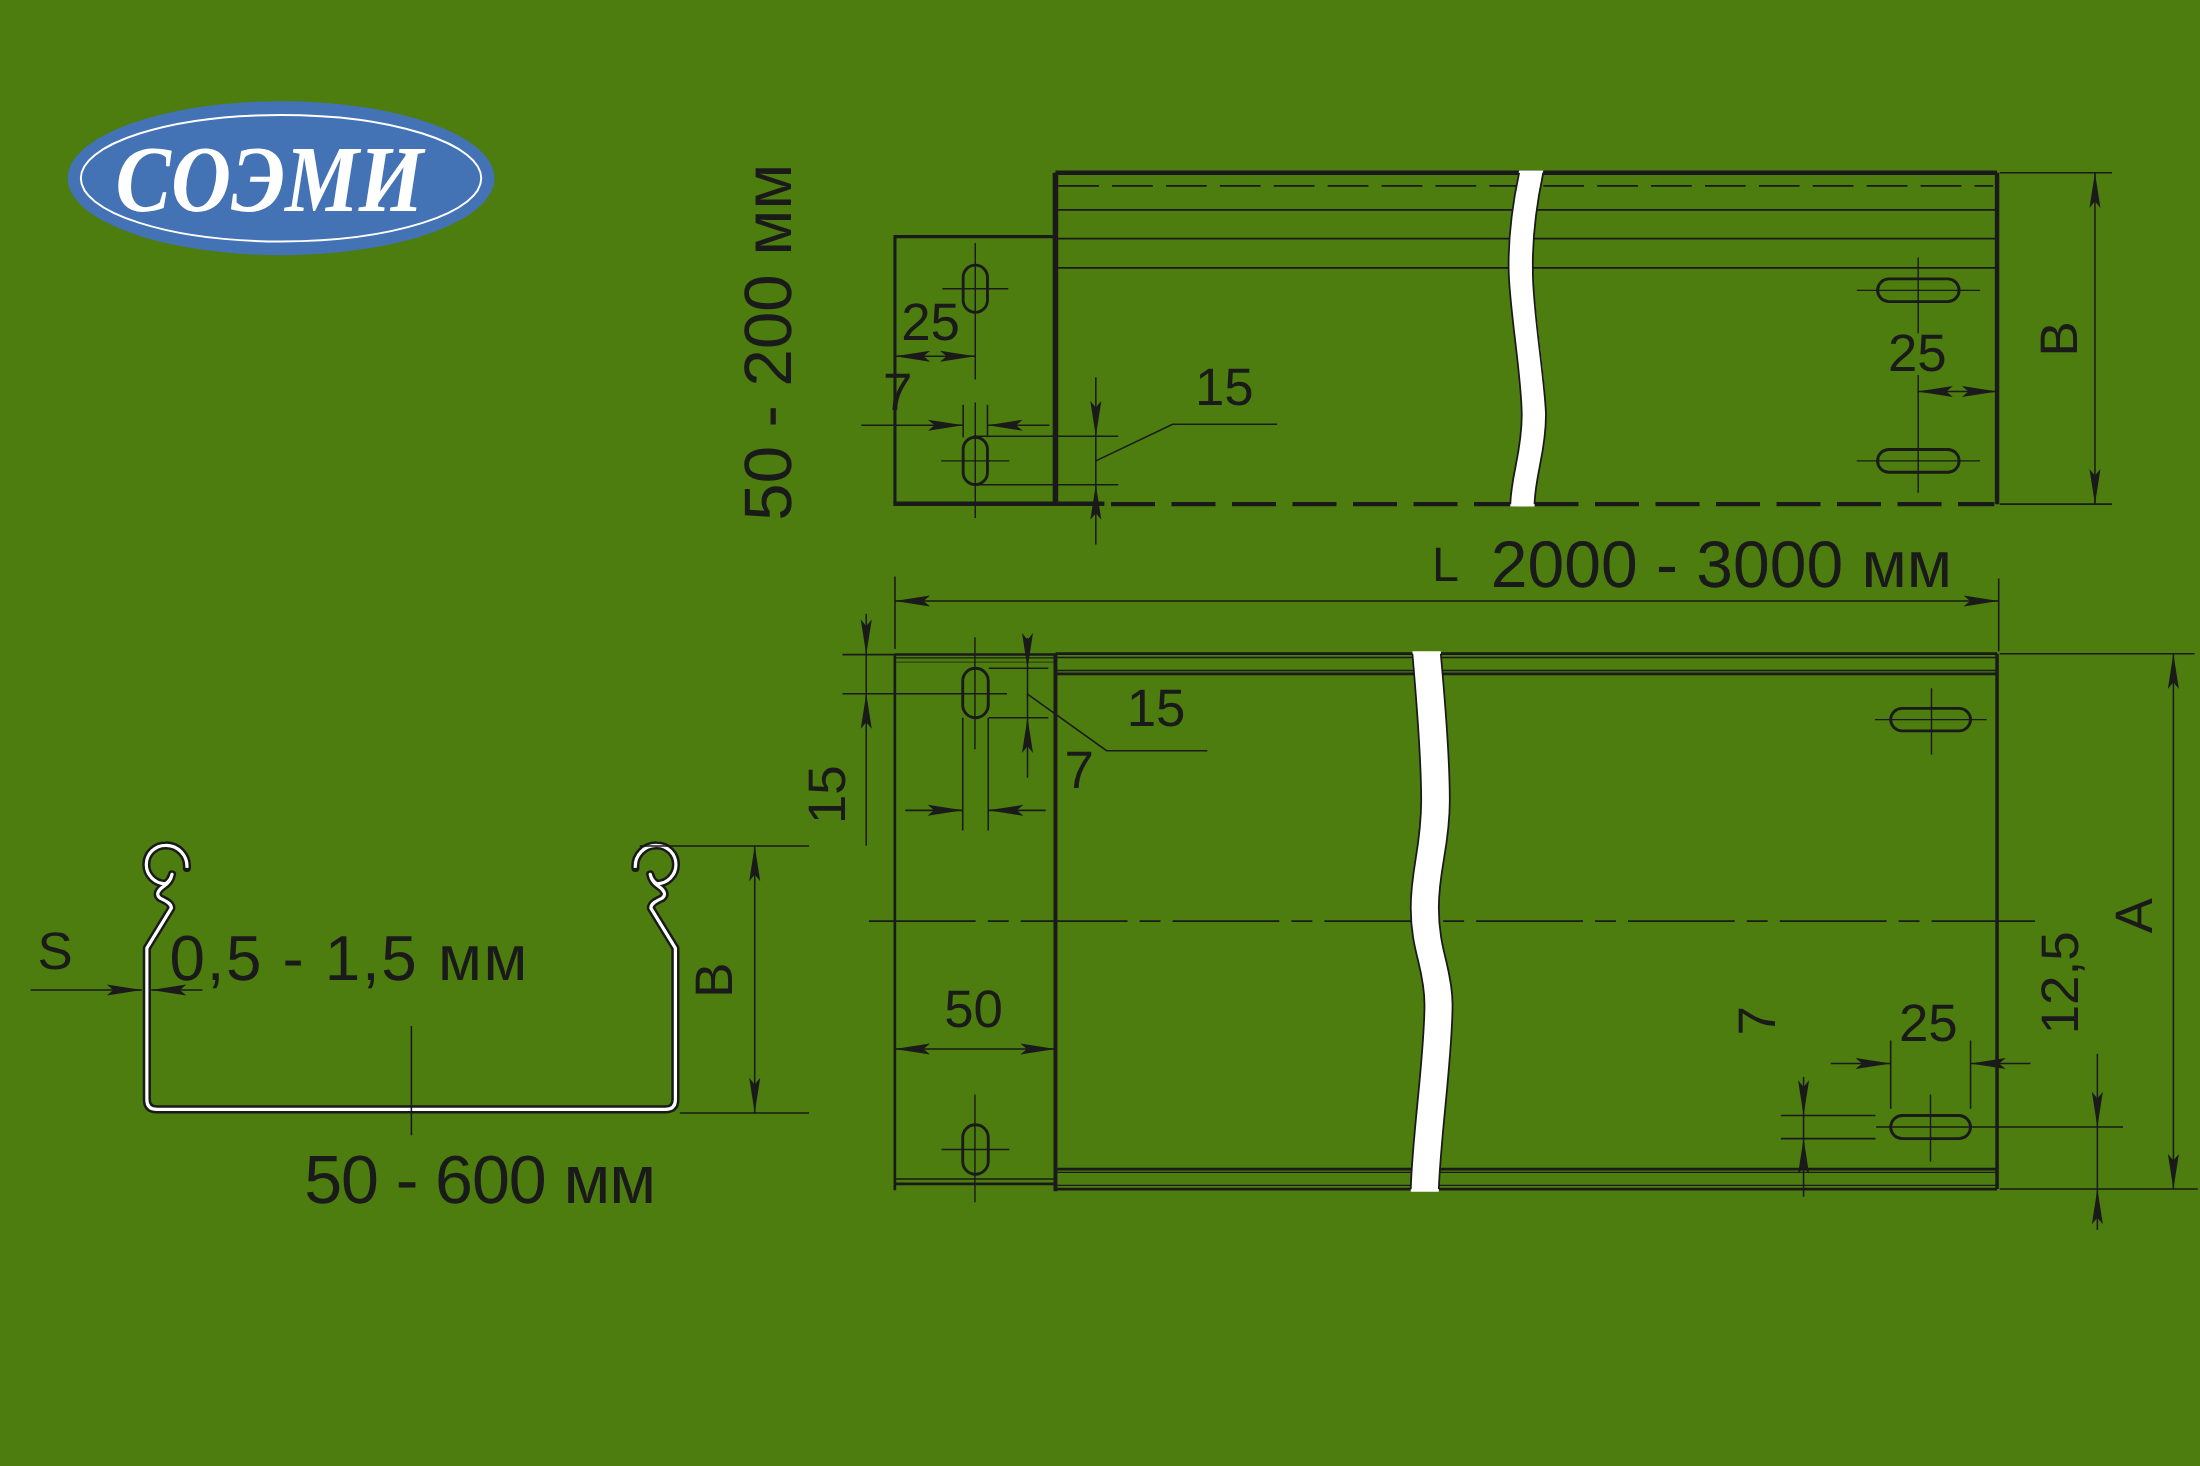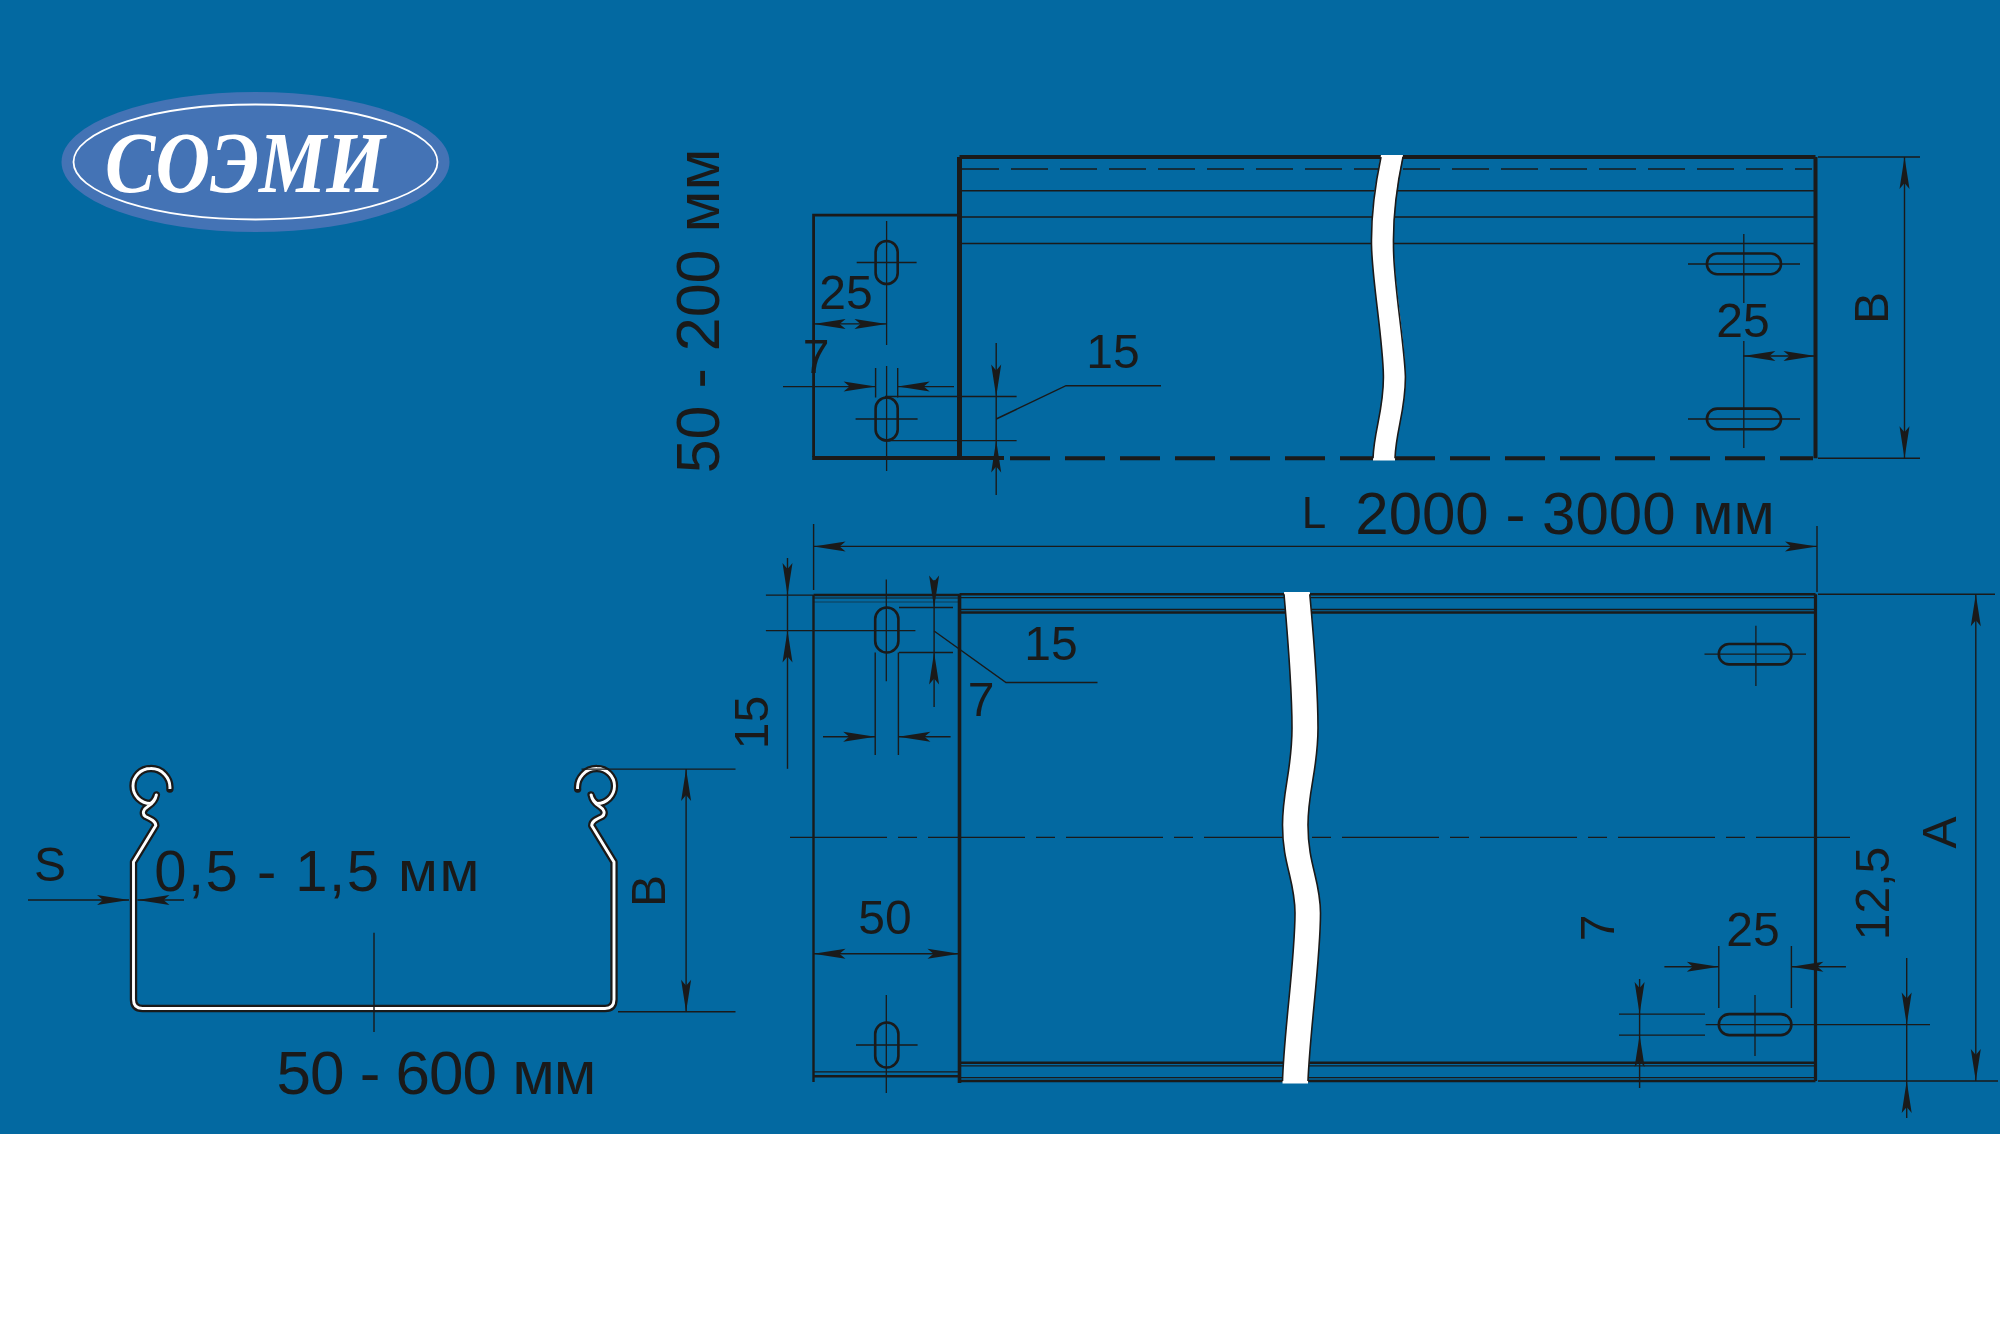--- a/index.html
+++ b/index.html
@@ -1,16 +1,16 @@
 <!DOCTYPE html>
 <html><head>
 <meta charset="utf-8">
 <style>
   html,body{margin:0;padding:0;background:#ffffff;}
-  .page{width:2000px;height:1134px;position:relative;overflow:hidden;background:#0369a1;}
+  .page{width:2000px;height:1333px;position:relative;overflow:hidden;background:#4d7c0f;}
   #labels text{font-family:"Liberation Sans",sans-serif;fill:#1a1a1a;}
   #logotext{font-family:"Liberation Serif",serif;font-style:italic;fill:#ffffff;}
 </style>
 </head>
 <body>
 <div class="page">
 <svg width="2000" height="1333" viewBox="0 0 2000 1333" xmlns="http://www.w3.org/2000/svg">
 <defs>
 <marker id="m"></marker>
 </defs>

